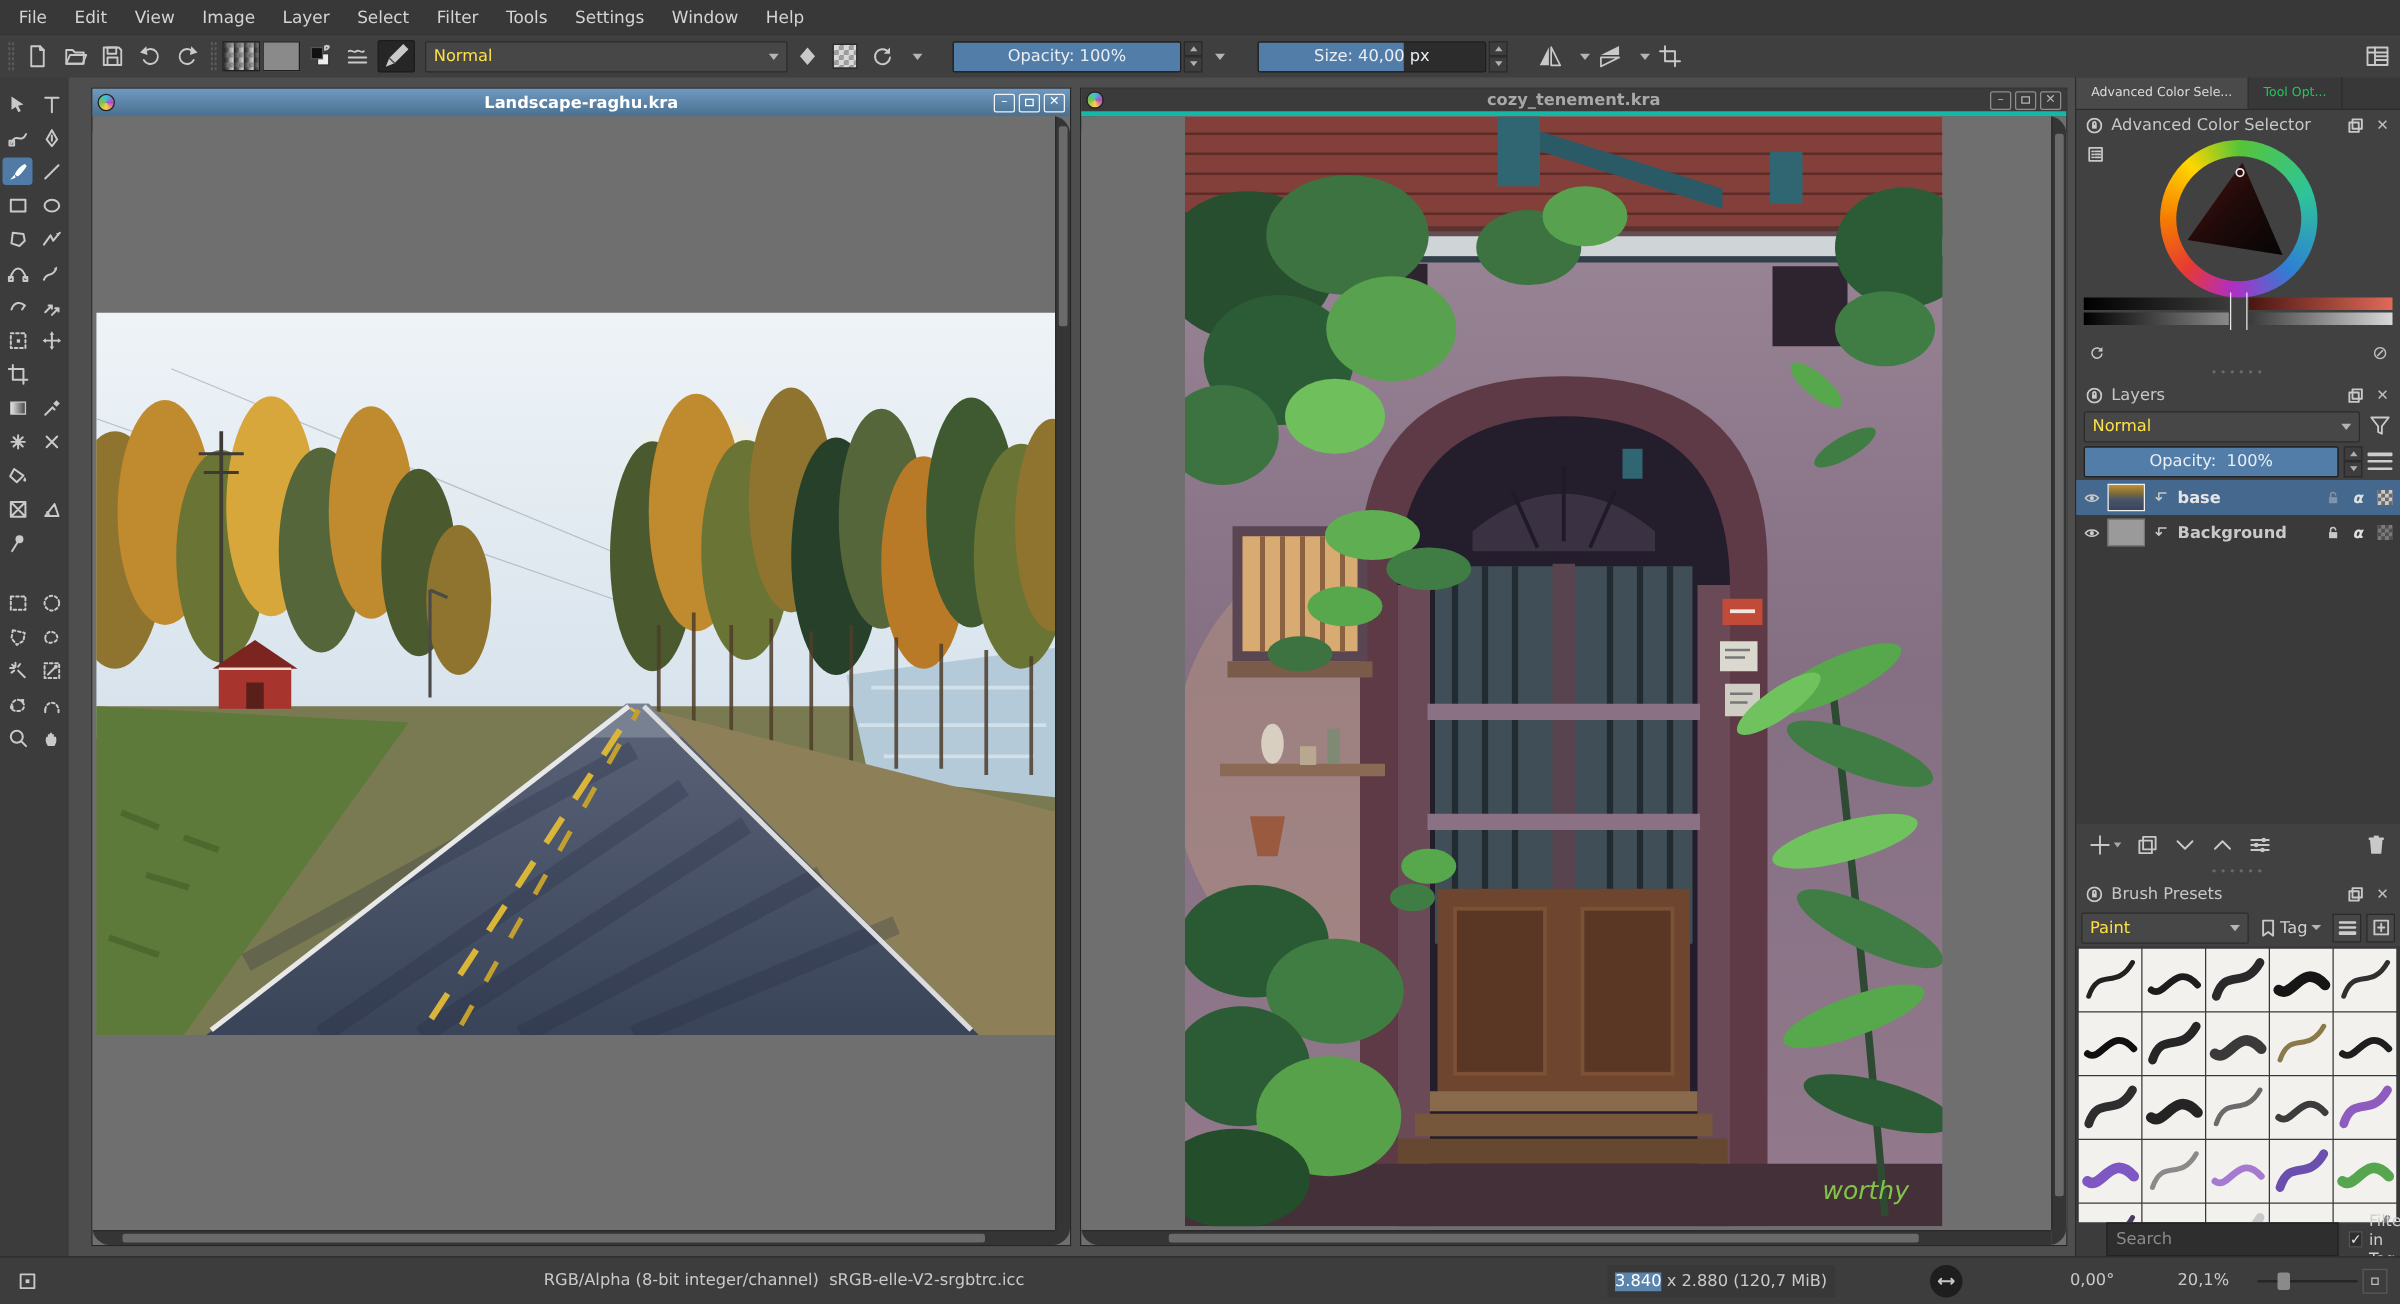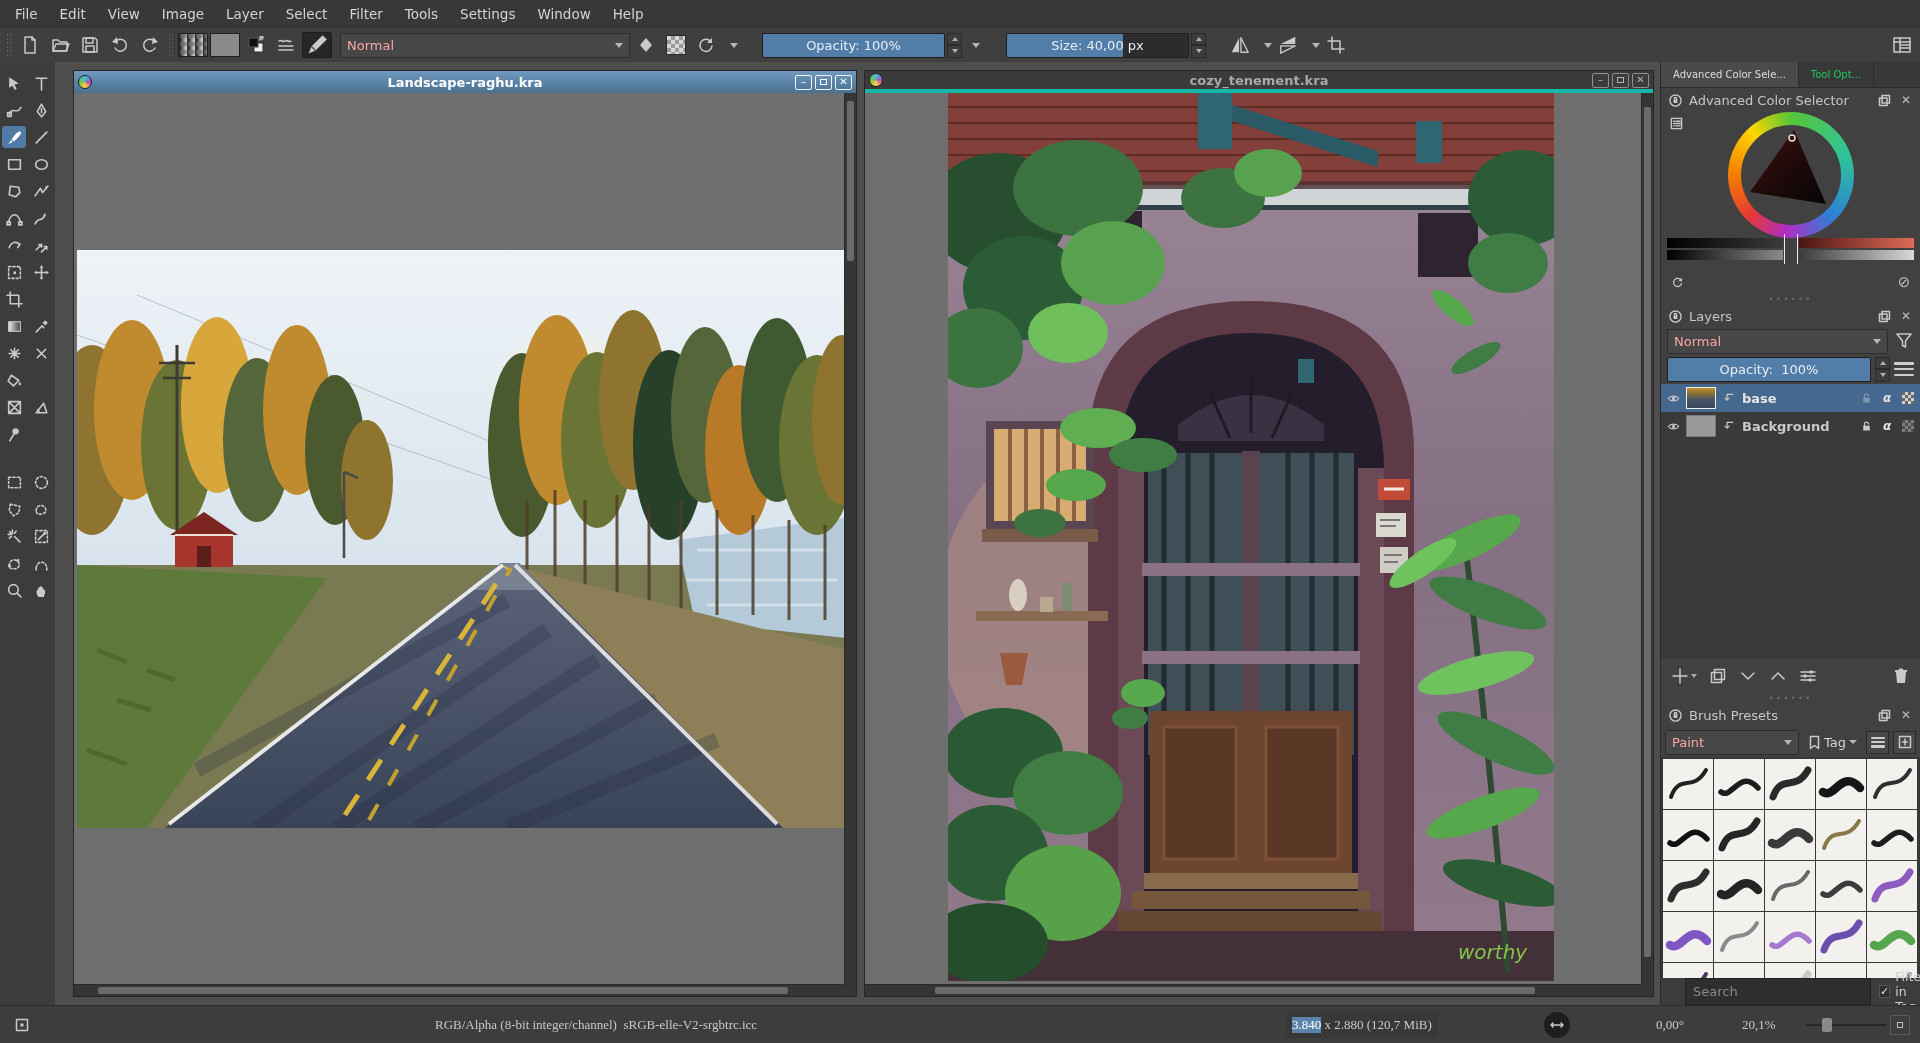--- a/index.html
+++ b/index.html
@@ -12,21 +12,21 @@
   .menu-item { padding:4px 11px; color:#d4d4d4; font-size:13.5px; cursor:default; }
 
   
   .toolbar { height:35px; background:#3f3f3f; border-top:1px solid #333; display:flex; align-items:center; gap:2px; padding:0 4px; flex:none; }
   .tb-handle { width:6px; height:24px; background-image:radial-gradient(#5c5c5c 1px, transparent 1px); background-size:3px 4px; margin:0 2px; }
   .tbtn { width:28px; height:28px; display:flex; align-items:center; justify-content:center; border-radius:2px; }
   .tbtn svg { width:20px; height:20px; }
   .i { stroke:#c9c9c9; fill:none; stroke-width:1.5; stroke-linecap:round; stroke-linejoin:round; }
   .if { fill:#c9c9c9; stroke:none; }
   .combo { height:25px; background:#474747; border:1px solid #2c2c2c; border-radius:2px; display:flex; align-items:center; padding:0 6px; position:relative; }
-  .combo .lbl { color:#fca5a5; }
+  .combo .lbl { color:#fde047; }
   .carett { width:0; height:0; border-left:4px solid transparent; border-right:4px solid transparent; border-top:5px solid #b5b5b5; margin-left:auto; }
   .blend-combo { width:290px; margin-left:6px; }
   .kslider { position:relative; height:25px; background:#2c2c2c; border:1px solid #1f1f1f; border-radius:2px; overflow:hidden; }
   .kslider .fill { position:absolute; left:0; top:0; bottom:0; background:#517da8; }
   .kslider .slabel { position:absolute; inset:0; display:flex; align-items:center; justify-content:center; color:#e8eef4; font-size:13px; }
   .spin { width:15px; height:25px; display:flex; flex-direction:column; }
   .spin div { flex:1; background:#3d3d3d; border:1px solid #2a2a2a; display:flex; align-items:center; justify-content:center; }
   .spin .up::after { content:""; border-left:3px solid transparent; border-right:3px solid transparent; border-bottom:4px solid #b0b0b0; }
   .spin .dn::after { content:""; border-left:3px solid transparent; border-right:3px solid transparent; border-top:4px solid #b0b0b0; }
   .caret-btn { width:16px; height:25px; display:flex; align-items:center; justify-content:center; }
@@ -56,21 +56,21 @@
   .titlebar.inactive { background:#3b3b3b; border-bottom:4px solid #14b8a6;justify-content:space-between; }
   .titlebar .ttl { position:absolute; left:0; right:0; text-align:center; font-weight:bold; font-size:13px; }
   .titlebar.active .ttl { color:#fff; }
   .titlebar.inactive .ttl { color:#a8a8a8; }
   .kicon { width:14px; height:14px; border-radius:50%; background:conic-gradient(#39c2d7,#b44bc2,#ffd14a,#7ac24b,#39c2d7); border:1px solid #222; z-index:2; }
   .winbtns { margin-left:auto; display:flex; gap:3px; z-index:2; }
   .wbtn { width:17px; height:15px; border-radius:2px; display:flex; align-items:center; justify-content:center; font-size:10px; line-height:1; }
   .titlebar.active .wbtn { border:1px solid rgba(255,255,255,.9); color:#fff; }
   .titlebar.inactive .wbtn { border:1px solid #8f8f8f; color:#b5b5b5; }
   .wbtn .sq { width:7px; height:6px; border:1px solid currentColor; }
-  .content { position:absolute; left:0; right:0; top:22px; bottom:0; background:#6f6f6f; overflow:hidden; }
+  .content { position:absolute; left:0; right:0; top:22px; bottom:0; background:#6f6f6f; overflow:hidden;border-radius:14px; }
   .painting { position:absolute; display:block; }
   .vscroll { position:absolute; right:0; top:0; bottom:12px; width:12px; background:#353535; border-left:1px solid #2a2a2a; }
   .hscroll { position:absolute; left:0; right:12px; bottom:0; height:12px; background:#353535; border-top:1px solid #2a2a2a; }
   .sc-handle { position:absolute; background:#6a6a6a; border-radius:2px; }
   .corner { position:absolute; right:0; bottom:0; width:12px; height:12px; background:#353535; }
 
   
   .dock { width:260px; flex:none; background:#414141; border-left:1px solid #2a2a2a; display:flex; flex-direction:column; }
   .dock-tabs { height:26px; display:flex; background:#383838; border-bottom:1px solid #2b2b2b; }
   .dtab { padding:0 12px; display:flex; align-items:center; font-size:10px; border-right:1px solid #2b2b2b; }
@@ -126,21 +126,21 @@
   .brush-grid { flex:1; min-height:0; overflow:hidden; background:#383838; display:flex; flex-wrap:wrap; align-content:flex-start; padding:1px; }
   .brush-cell { width:50px; height:50px; margin:0.5px; background:#f2f1ee; }
   .brush-cell svg { width:100%; height:100%; }
   .brush-search { height:27px; display:flex; align-items:center; flex:none; background:#3c3c3c;padding-left:24px; }
   .search-input { flex:1; height:100%; background:#2e2e2e; border:1px solid #232323; color:#c9c9c9; padding:0 7px; font-family:inherit; font-size:13px; }
   .search-input::placeholder { color:#8a8a8a; }
   .fit { display:flex; align-items:center; gap:5px; padding:0 8px; }
   .cbox { width:13px; height:13px; background:#2e2e2e; border:1px solid #555; color:#e8e8e8; font-size:11px; line-height:12px; text-align:center; }
 
   
-  .statusbar { height:38px; background:#3d3d3d; border-top:1px solid #2b2b2b; position:relative; flex:none;font-family:Liberation Serif, serif; }
+  .statusbar { height:38px; background:#3d3d3d; border-top:1px solid #2b2b2b; position:relative; flex:none; }
   .sb { position:absolute; top:0; height:100%; display:flex; align-items:center; color:#c9c9c9; }
   .dims { white-space:pre; background:#383838; padding:3px 6px; border-radius:2px; }
   .dims .selhl { background:#5b84ad; color:#fff; }
   .rot-circle { width:26px; height:26px; border-radius:50%; background:#1e1e1e; display:flex; align-items:center; justify-content:center; }
   .zoom-groove { position:absolute; top:18px; left:1806px; width:80px; height:2px; background:#262626; }
   .zoom-handle { position:absolute; top:-6px; left:16px; width:10px; height:14px; background:#8a8a8a; border-radius:2px; }
   .canv-btn { width:20px; height:20px; border:1px solid #5a5a5a; display:flex; align-items:center; justify-content:center; }
   .canv-btn div { width:6px; height:6px; border:1px solid #bdbdbd; }
 </style>
 </head>

